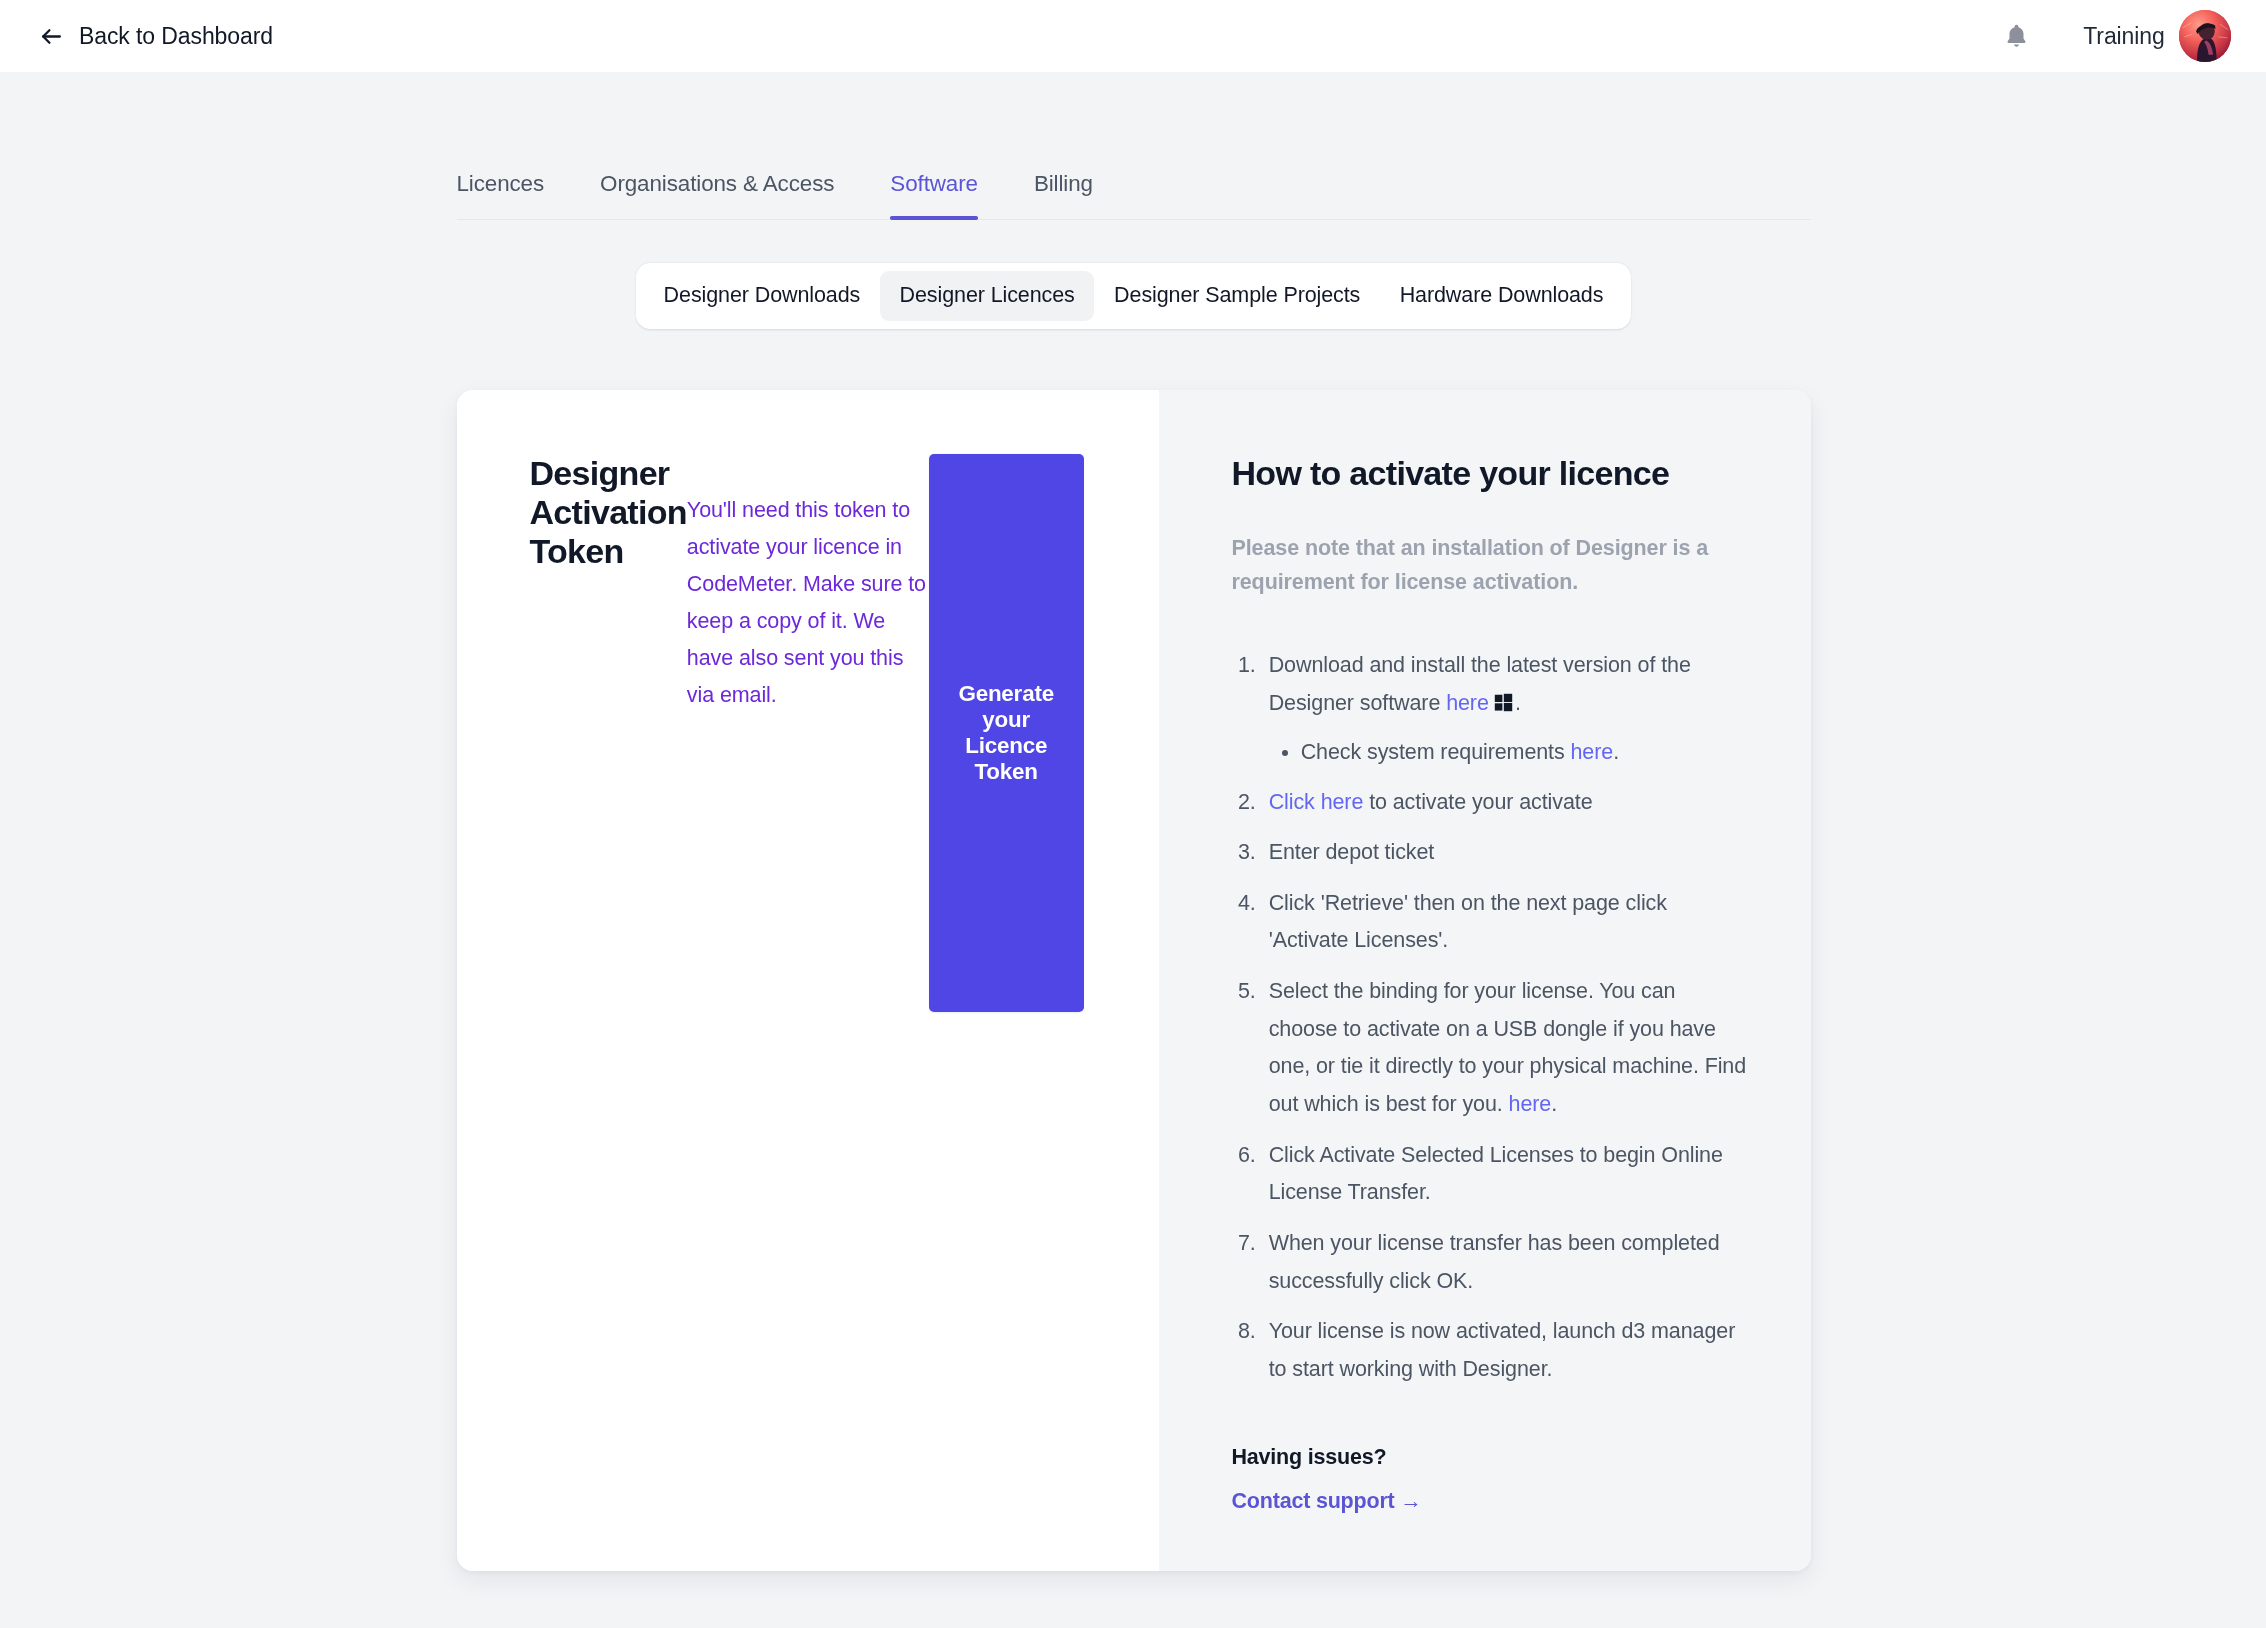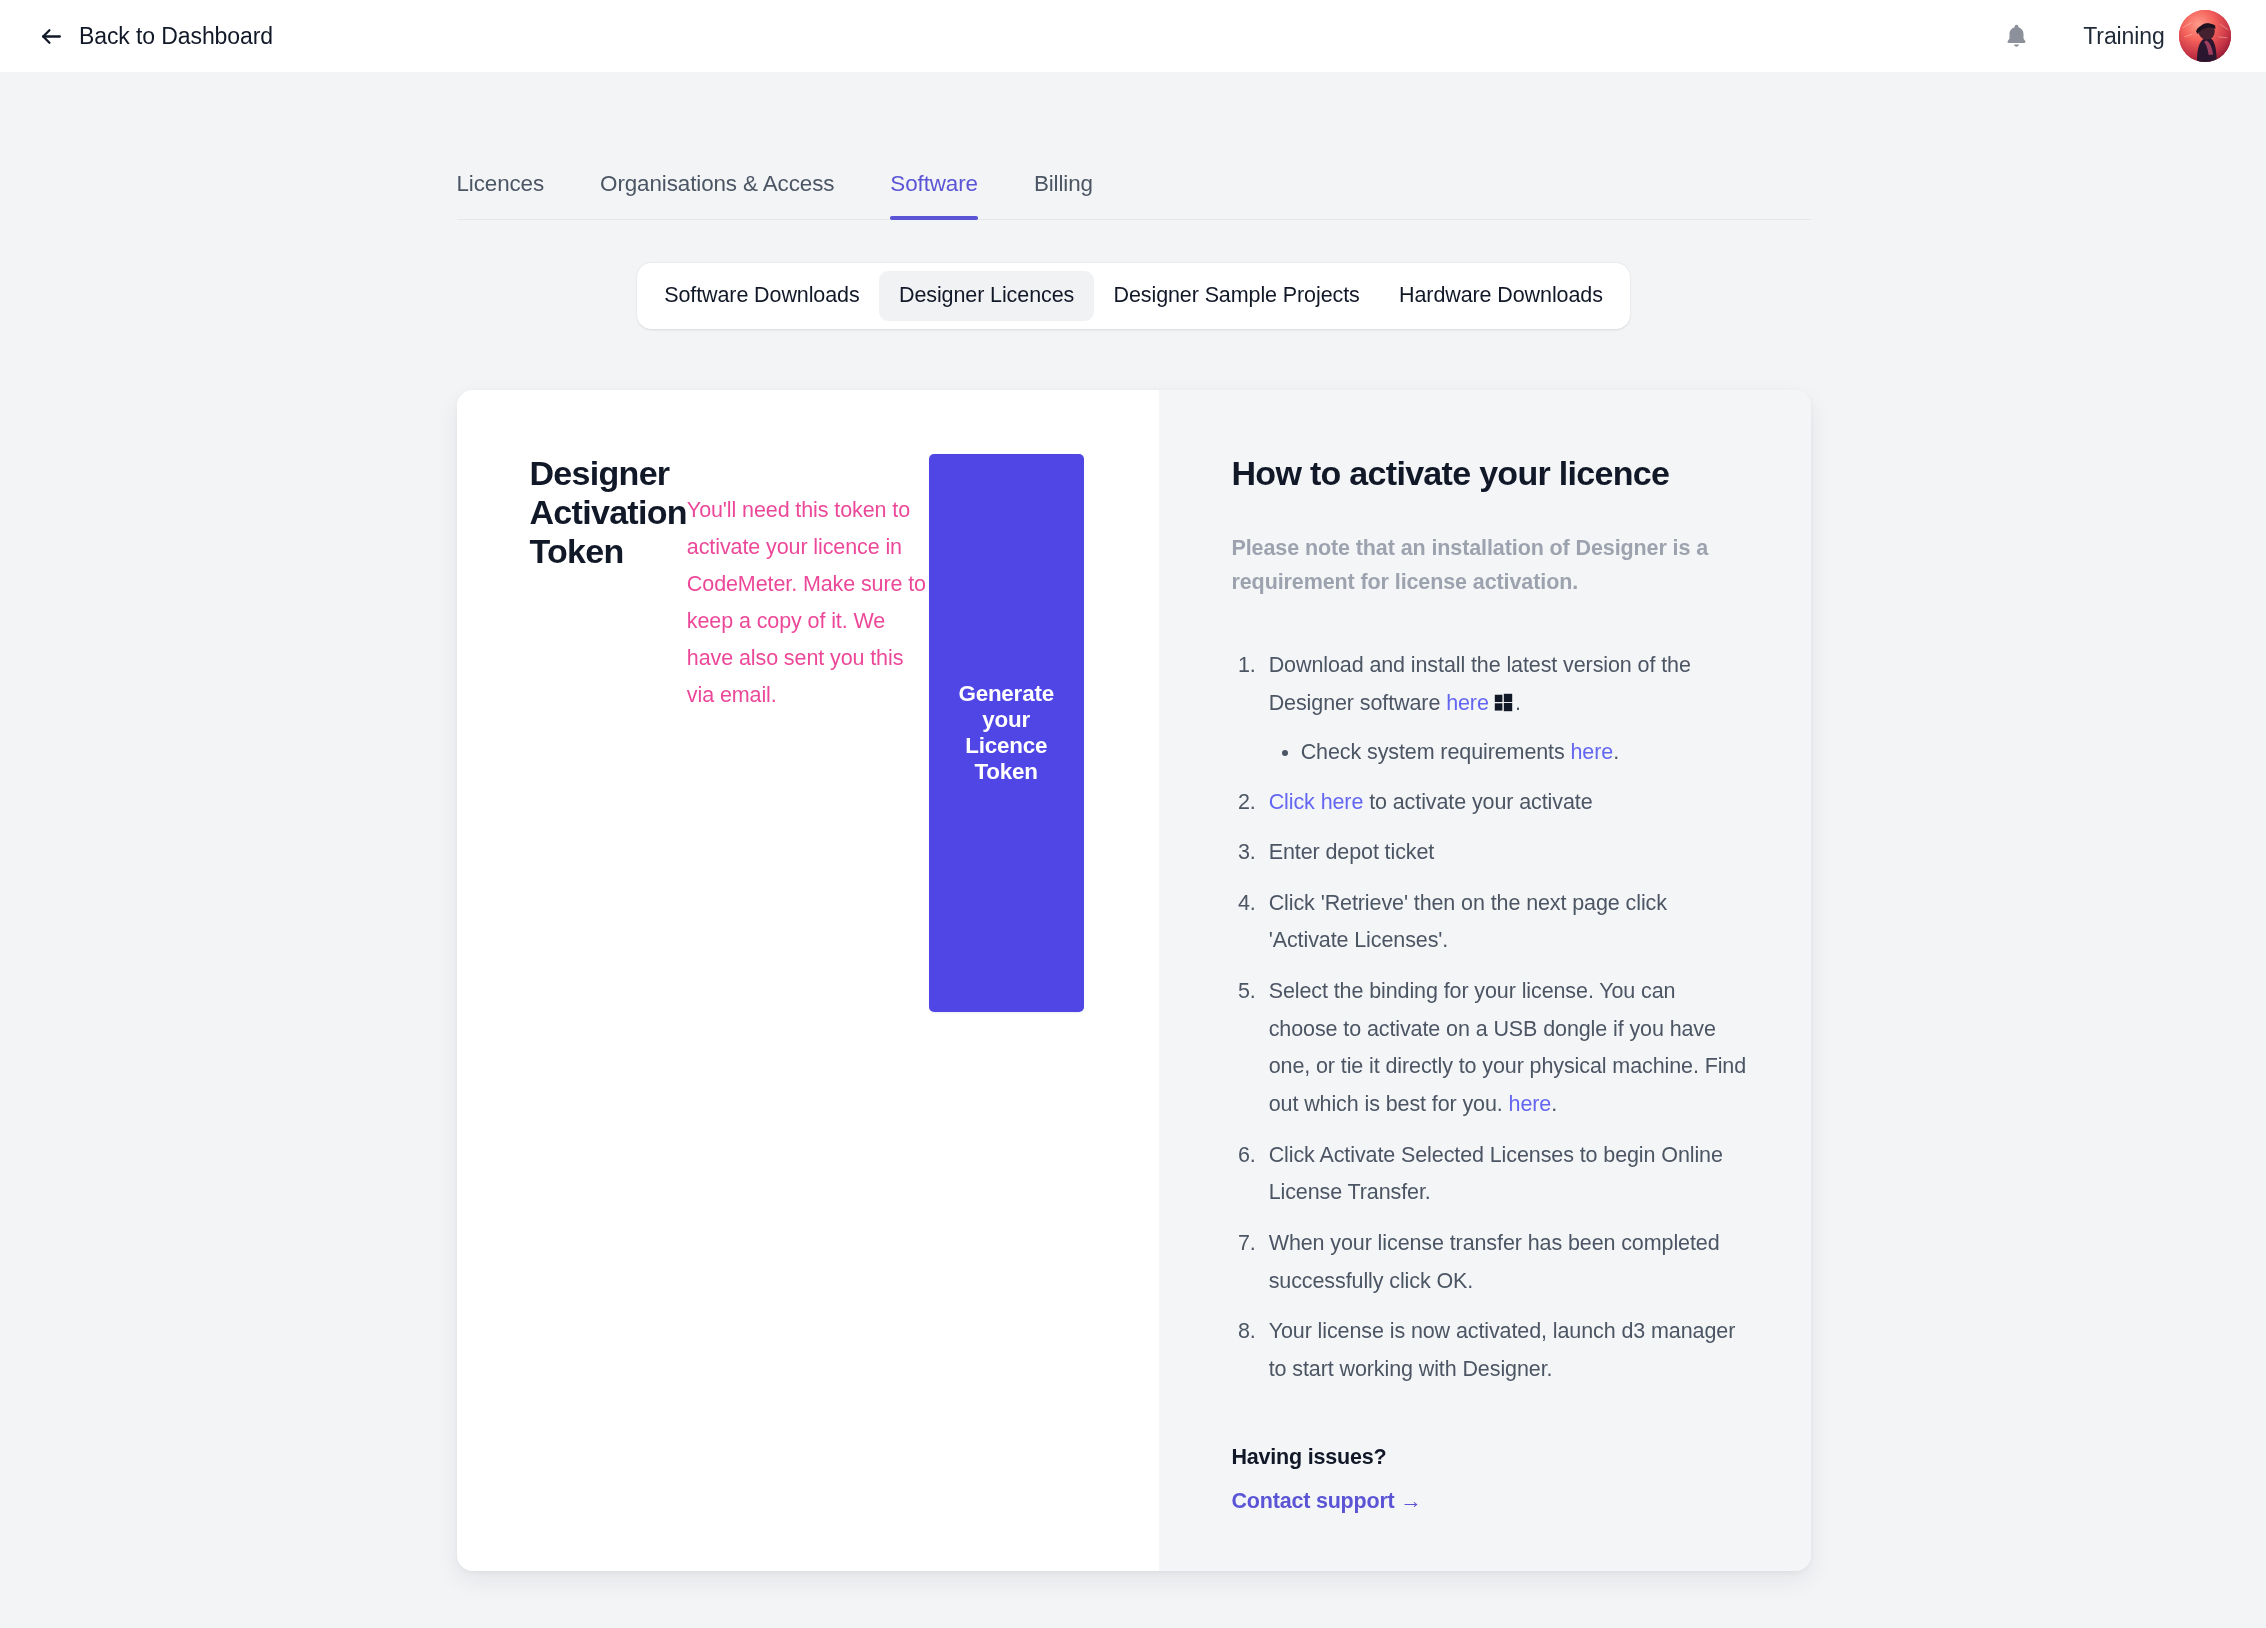--- a/index.html
+++ b/index.html
@@ -164,21 +164,21 @@
   .panel-title {
     font-size: 34px;
     font-weight: bold;
     color: #111827;
     letter-spacing: -0.7px;
   }
   .panel-desc {
     margin-top: 38px;
     font-size: 21.5px;
     line-height: 1.73;
-    color: #ec4899;
+    color: #6d28d9;
     max-width: 484px;
     letter-spacing: -0.1px;
   }
   .left-spacer { flex: 1; }
   .btn-row {
     display: flex;
     justify-content: center;
     padding-right: 18px;
     padding-bottom: 502px;
   }
@@ -311,21 +311,21 @@
 
     <div class="tabs">
       <div class="tab">Licences</div>
       <div class="tab">Organisations &amp; Access</div>
       <div class="tab active">Software</div>
       <div class="tab">Billing</div>
     </div>
 
     <div class="segmented-wrap">
       <div class="segmented">
-        <div class="seg-item">Software Downloads</div>
+        <div class="seg-item">Designer Downloads</div>
         <div class="seg-item active">Designer Licences</div>
         <div class="seg-item">Designer Sample Projects</div>
         <div class="seg-item">Hardware Downloads</div>
       </div>
     </div>
 
     <div class="card">
 
       <div class="card-left">
         <h2 class="panel-title">Designer Activation Token</h2>

